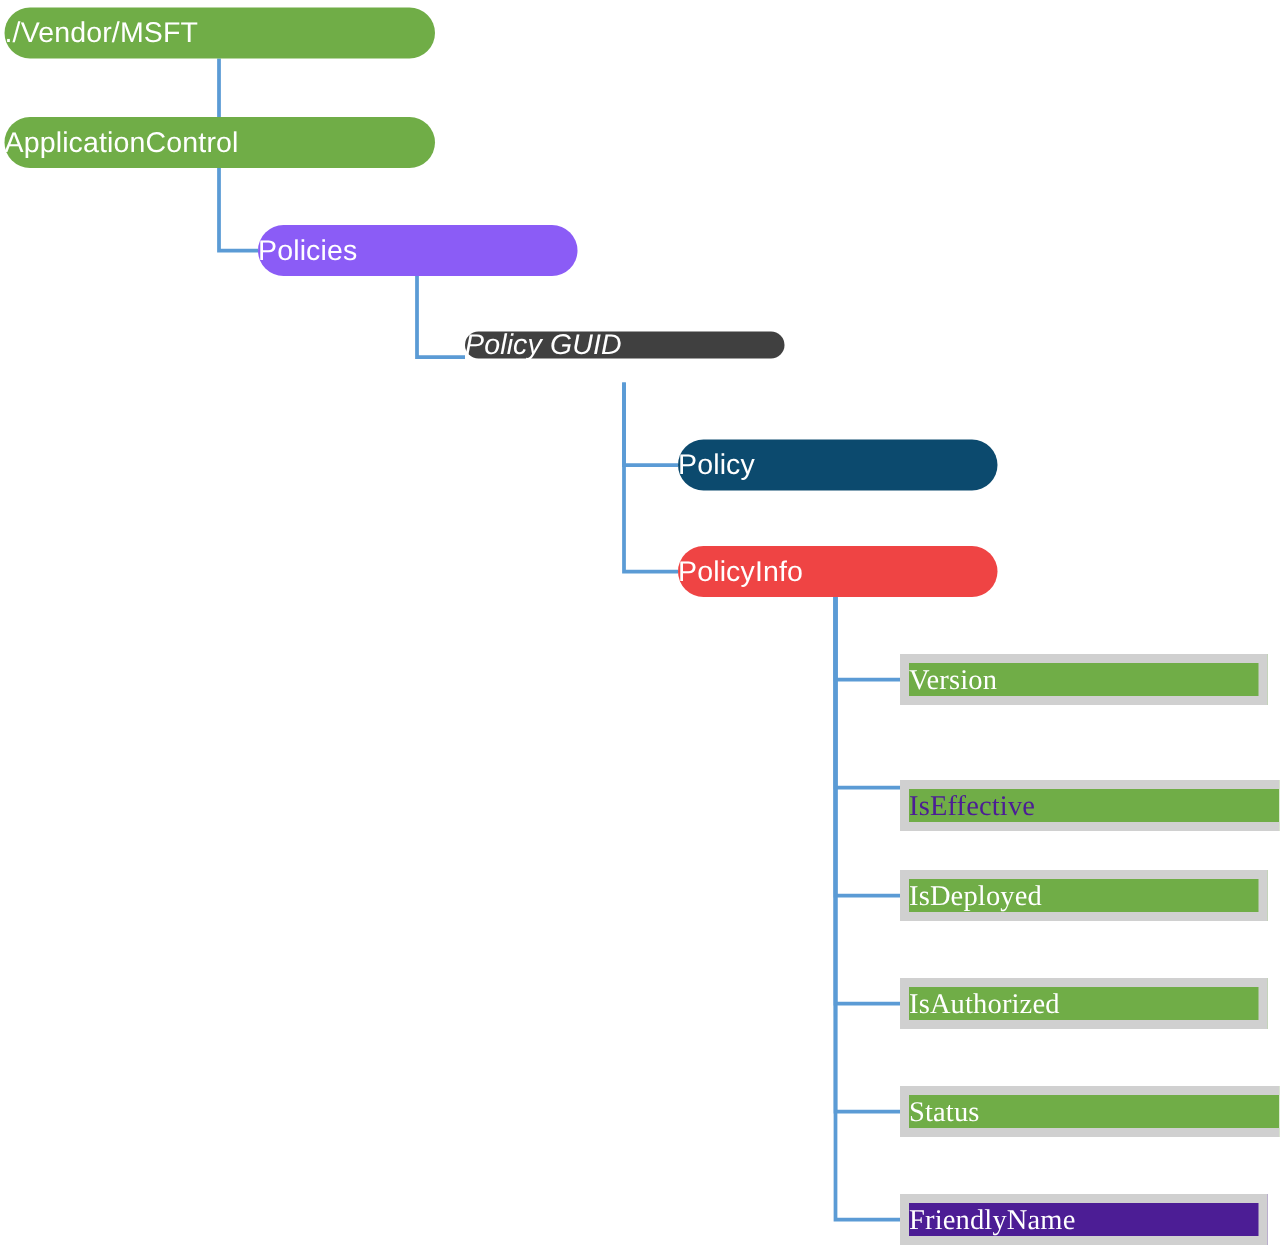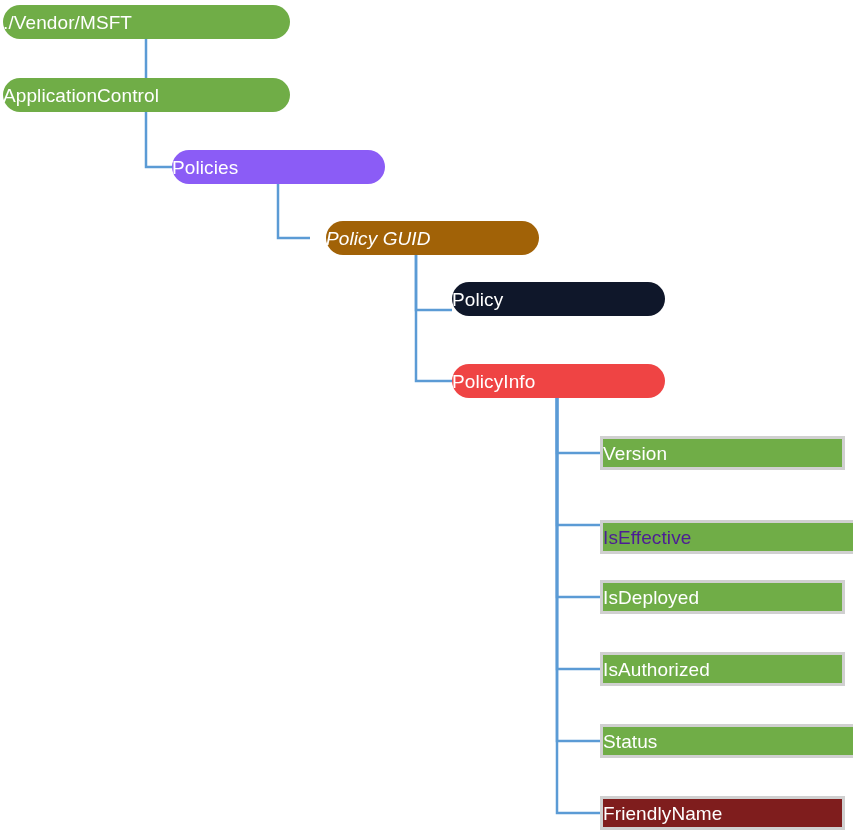--- a/index.html
+++ b/index.html
@@ -36,22 +36,23 @@
     font-size: 19px;
     line-height: 1;
     letter-spacing: 0.1px;
     white-space: nowrap;
     user-select: none;
   }
   .node.rounded {
     border-radius: 17px;
   }
   .node.rect {
-    border: 3px solid #c2410c;
+    border: 6px solid #c2410c;
     border-radius: 0;
+    font-family: Liberation Serif, serif;
   }
   .node.italic {
     font-style: italic;
   }
 </style>
 </head>
 <body>
 
 <div id="diagram-root">
 
@@ -72,42 +73,42 @@
   <div id="node-layer">
       <div class="node rounded" style="left: 3px; top: 5px; width: 287px; height: 34px; background: rgb(112, 173, 71); color: rgb(255, 255, 255);">
         <span>./Vendor/MSFT</span>
       </div>
       <div class="node rounded" style="left: 3px; top: 78px; width: 287px; height: 34px; background: rgb(112, 173, 71); color: rgb(255, 255, 255);">
         <span>ApplicationControl</span>
       </div>
       <div class="node rounded" style="left: 172px; top: 150px; width: 213px; height: 34px; background: #8b5cf6; color: rgb(255, 255, 255);">
         <span>Policies</span>
       </div>
-      <div class="node rounded italic" style="left: 326px; top: 221px; width: 213px; height: 34px; background: #a16207; color: rgb(255, 255, 255);">
+      <div class="node rounded italic" style="left: 310px; top: 221px; width: 213px; height: 18px; background: #404040; color: rgb(255, 255, 255);">
         <span>Policy GUID</span>
       </div>
-      <div class="node rounded" style="left: 452px; top: 282px; width: 213px; height: 34px; background: #0f172a; color: rgb(255, 255, 255);">
+      <div class="node rounded" style="left: 452px; top: 293px; width: 213px; height: 34px; background: #0c4a6e; color: rgb(255, 255, 255);">
         <span>Policy</span>
       </div>
       <div class="node rounded" style="left: 452px; top: 364px; width: 213px; height: 34px; background: #ef4444; color: rgb(255, 255, 255);">
         <span>PolicyInfo</span>
       </div>
       <div class="node rect" style="left: 600px; top: 436px; width: 245px; height: 34px; background: rgb(112, 173, 71); color: rgb(255, 255, 255); border-color: rgb(208, 208, 208);">
         <span>Version</span>
       </div>
       <div class="node rect" style="left: 600px; top: 520px; width: 271px; height: 34px; background: rgb(112, 173, 71); color: #4c1d95; border-color: rgb(208, 208, 208);">
         <span>IsEffective</span>
       </div>
       <div class="node rect" style="left: 600px; top: 580px; width: 245px; height: 34px; background: rgb(112, 173, 71); color: rgb(255, 255, 255); border-color: rgb(208, 208, 208);">
         <span>IsDeployed</span>
       </div>
       <div class="node rect" style="left: 600px; top: 652px; width: 245px; height: 34px; background: rgb(112, 173, 71); color: rgb(255, 255, 255); border-color: rgb(208, 208, 208);">
         <span>IsAuthorized</span>
       </div>
       <div class="node rect" style="left: 600px; top: 724px; width: 292px; height: 34px; background: rgb(112, 173, 71); color: rgb(255, 255, 255); border-color: rgb(208, 208, 208);">
         <span>Status</span>
       </div>
-      <div class="node rect" style="left: 600px; top: 796px; width: 245px; height: 34px; background: #7f1d1d; color: rgb(255, 255, 255); border-color: rgb(208, 208, 208);">
+      <div class="node rect" style="left: 600px; top: 796px; width: 245px; height: 34px; background: #4c1d95; color: rgb(255, 255, 255); border-color: rgb(208, 208, 208);">
         <span>FriendlyName</span>
       </div>
     </div>
 
 </div>
 
 </body></html>

